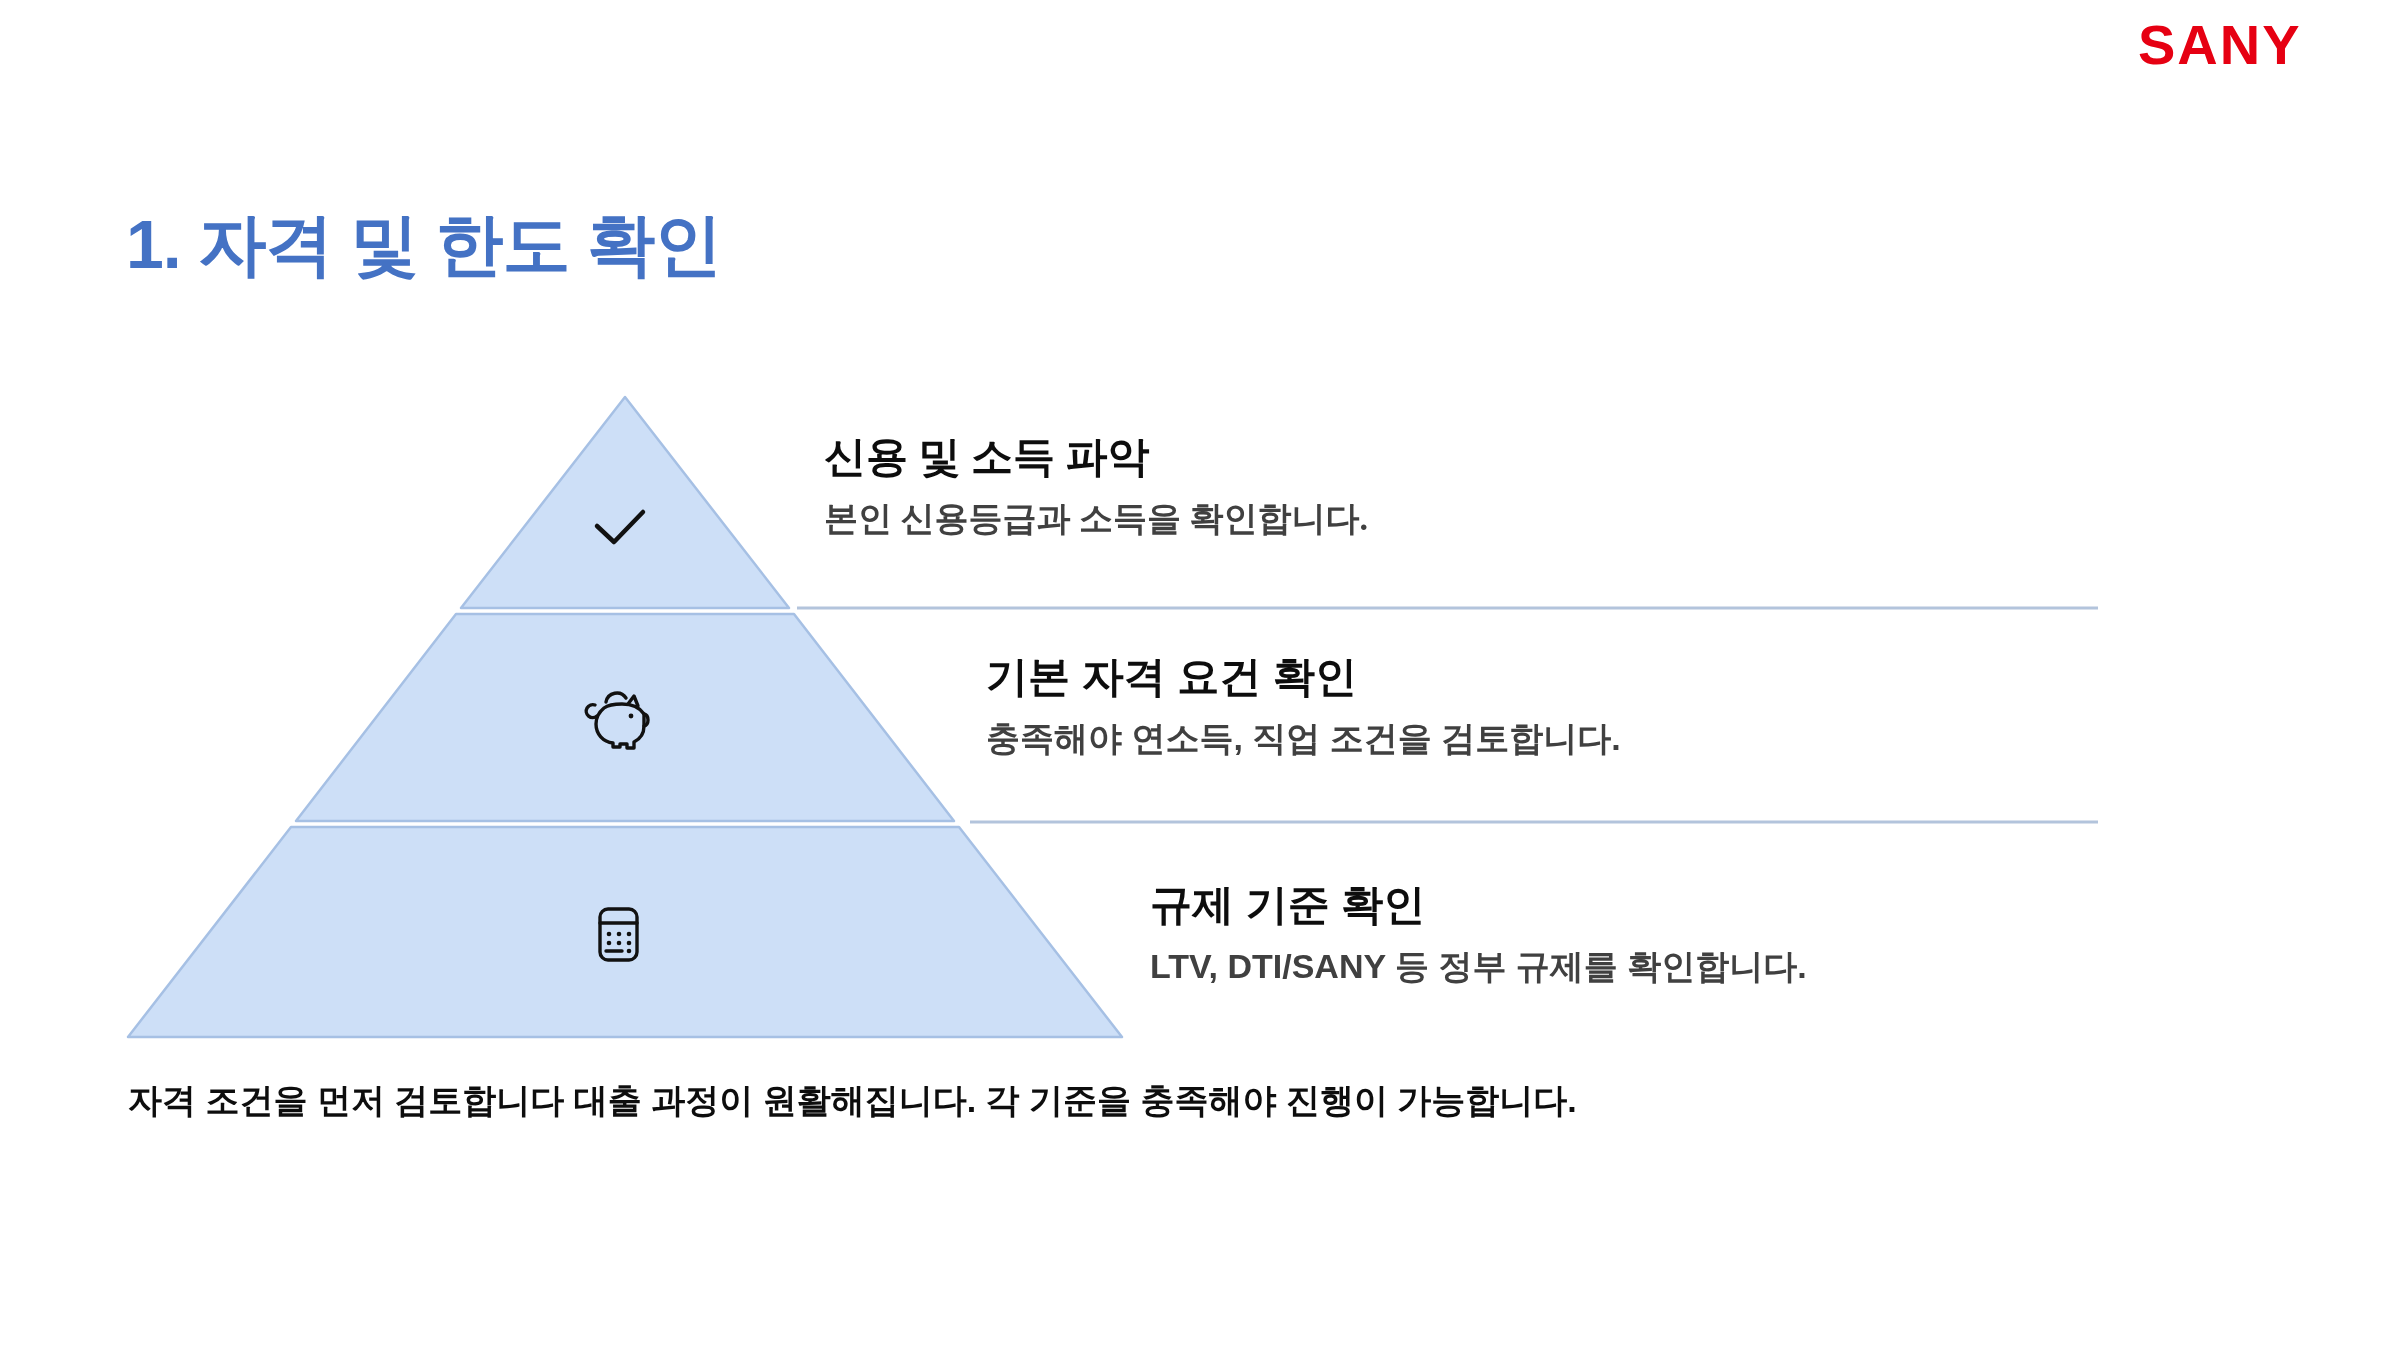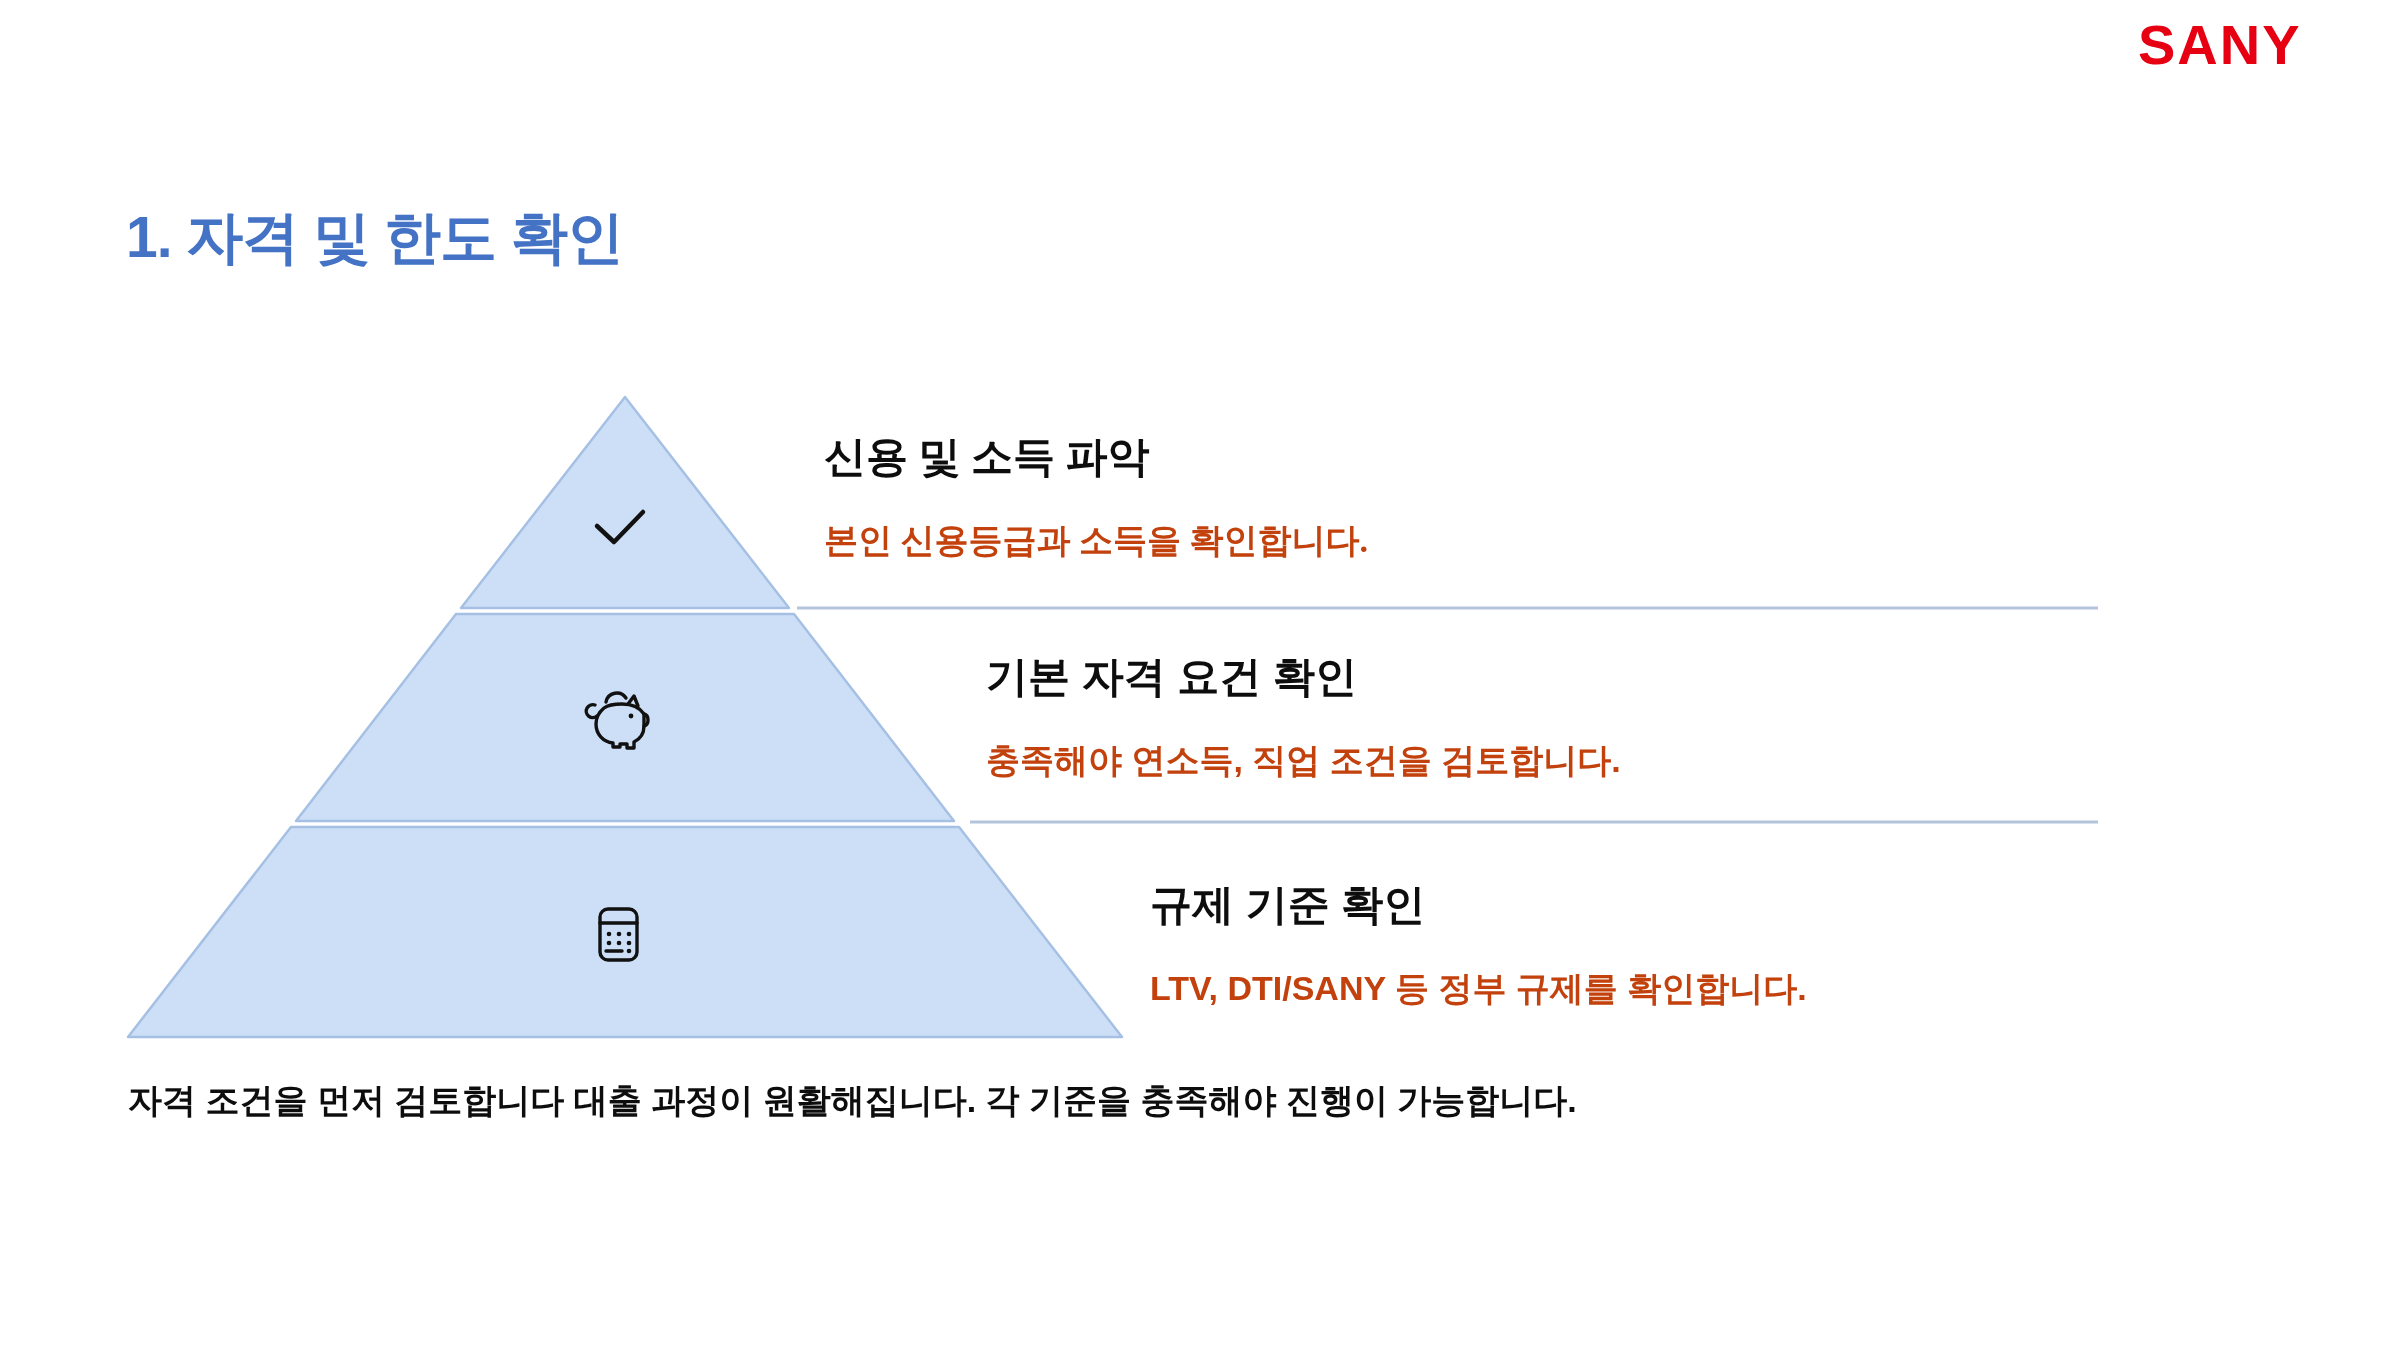--- a/index.html
+++ b/index.html
@@ -17,42 +17,42 @@
     left: 2138px;
     font-size: 56px;
     font-weight: 700;
     letter-spacing: 2px;
     color: #E60012;
   }
   .slide-title {
     position: absolute;
     left: 126px;
     top: 200px;
-    font-size: 57px;
+    font-size: 68px;
     font-weight: 700;
     letter-spacing: -1px;
     color: #4472C4;
   }
   .diagram-svg {
     position: absolute;
     left: 0; top: 0;
     width: 2400px; height: 1350px;
   }
   .level-block { position: absolute; }
   .level-block h3 {
     font-size: 42px;
     font-weight: 700;
     line-height: 1.1;
     color: #0d0d0d;
   }
   .level-block p {
-    margin-top: 38px;
+    margin-top: 16px;
     font-size: 34px;
     font-weight: 700;
-    color: #c2410c;
+    color: #404040;
   }
   .lv1 { left: 824px; top: 434px; font-family: Liberation Serif, serif; }
   .lv2 { left: 986px; top: 654px; }
   .lv3 { left: 1150px; top: 882px; }
   .footer-note {
     position: absolute;
     left: 128px;
     top: 1078px;
     width: 1700px;
     font-size: 34px;

